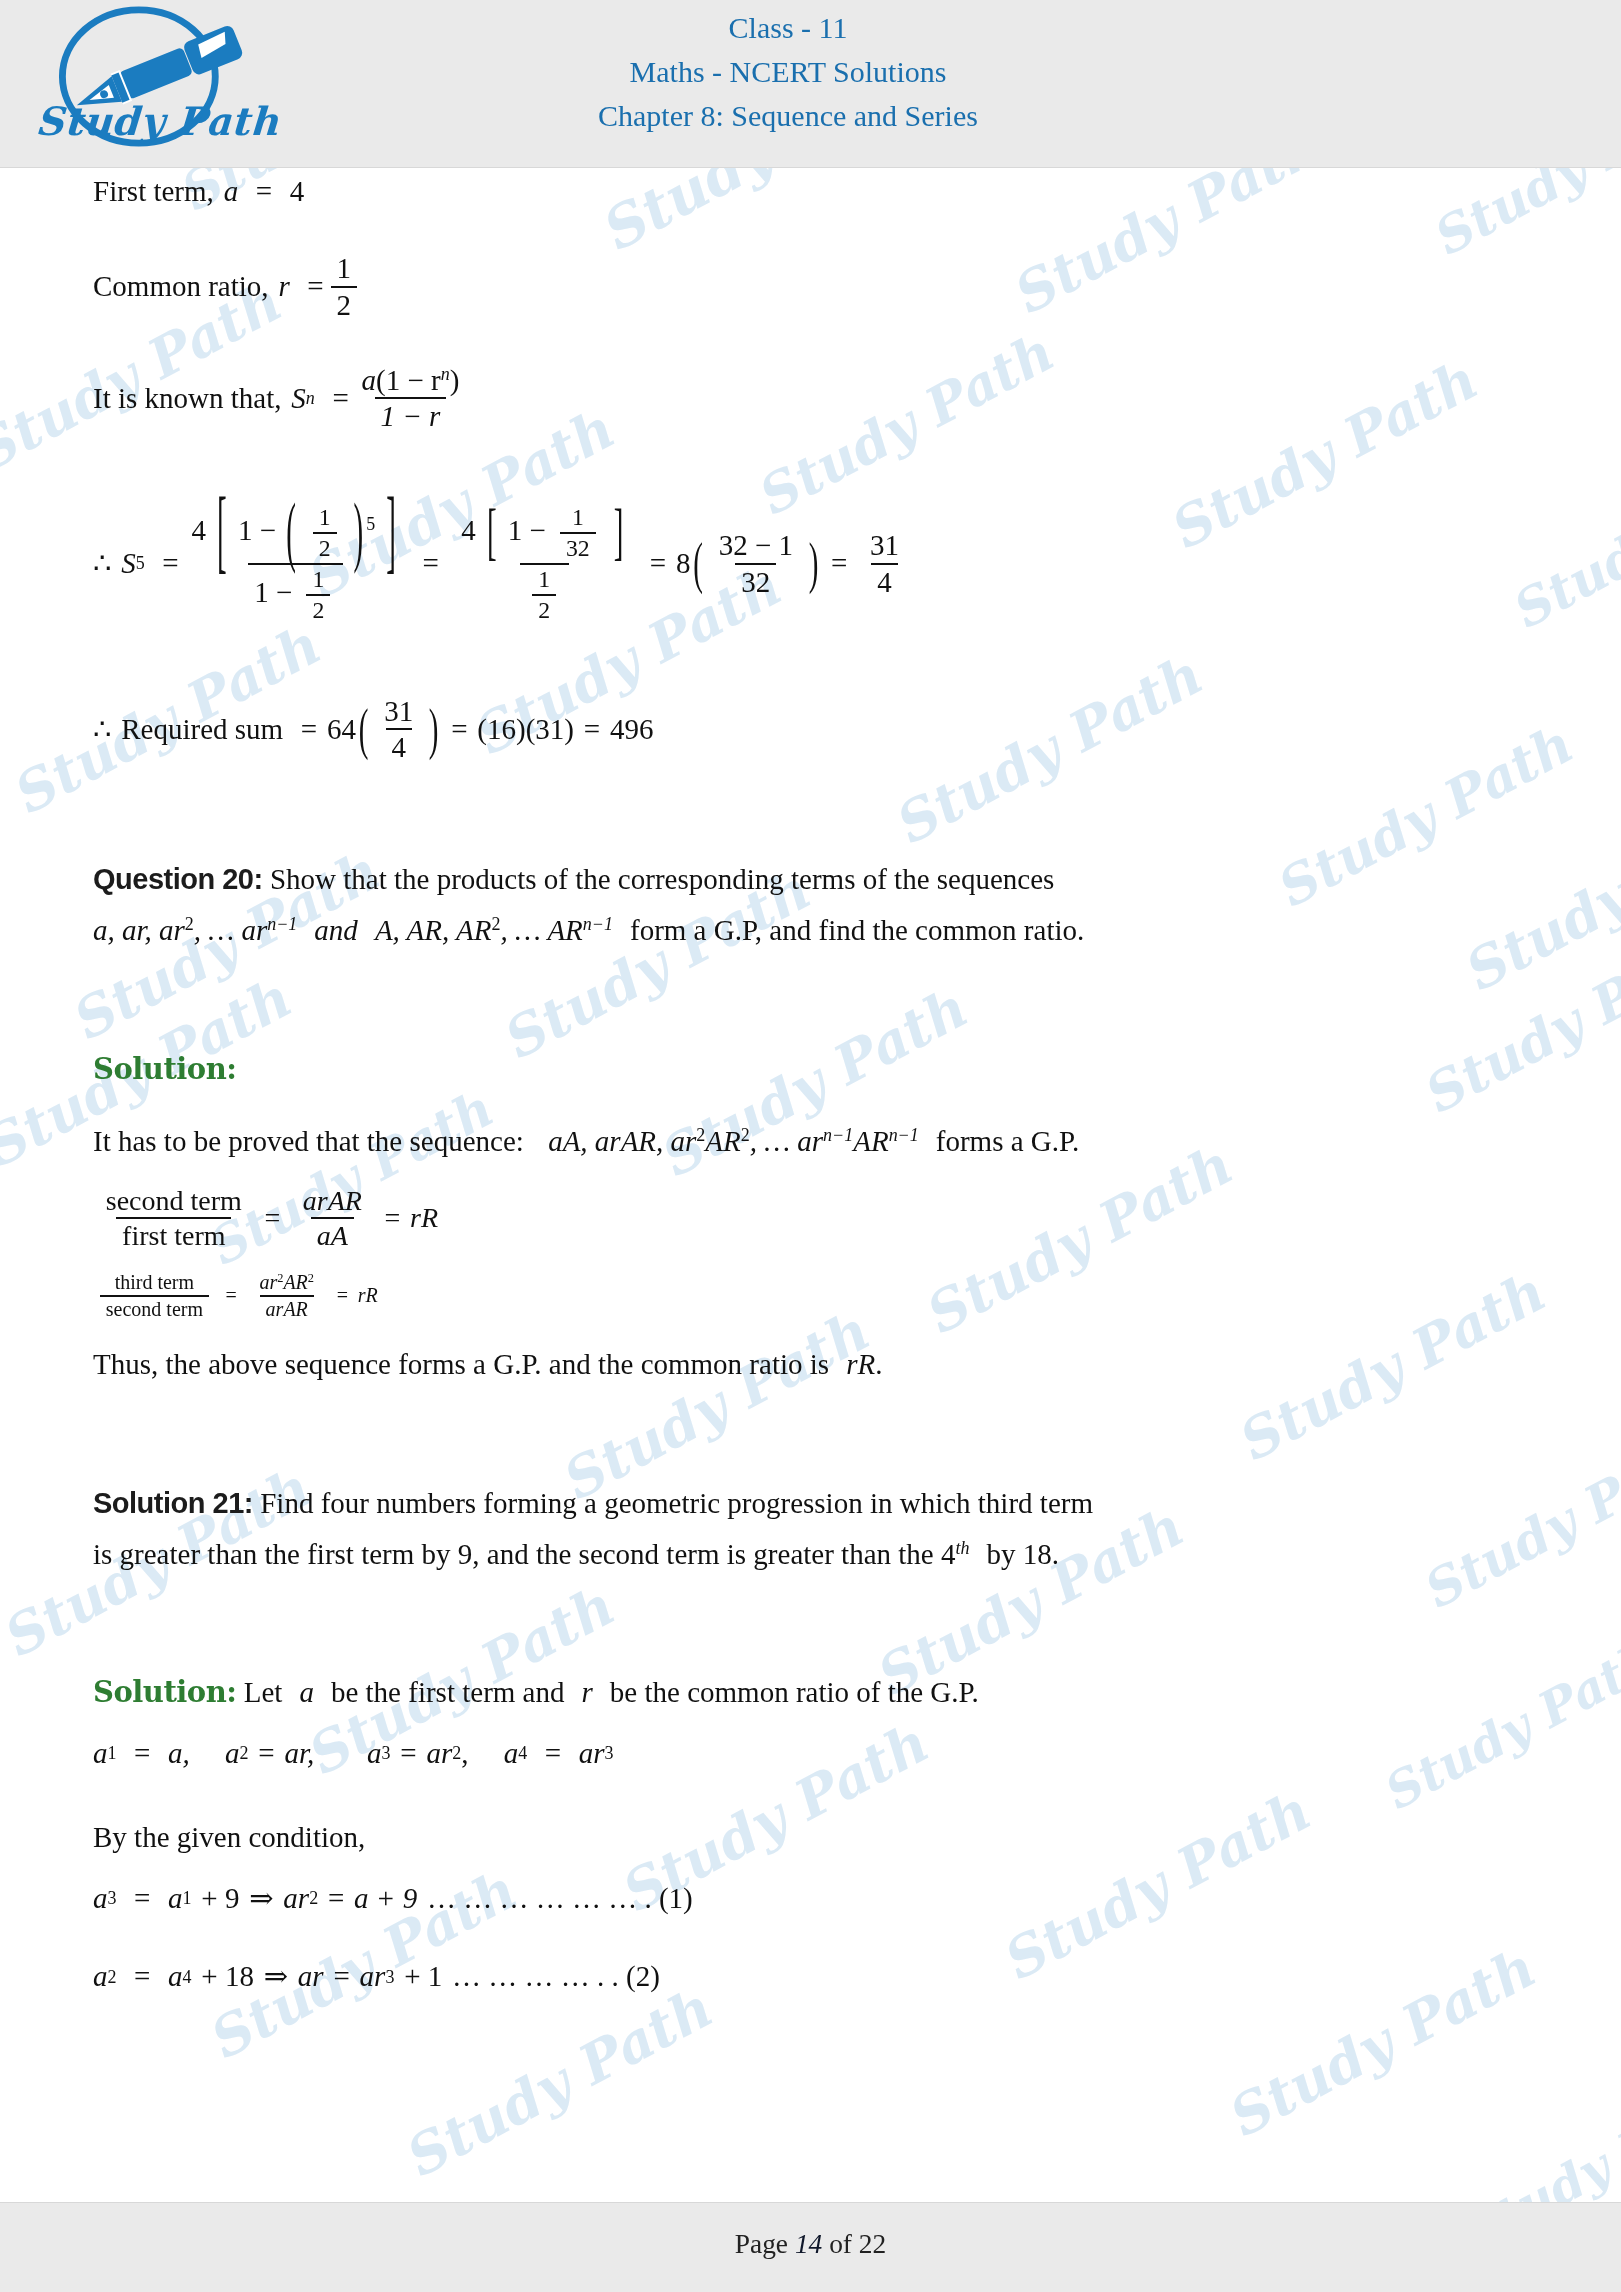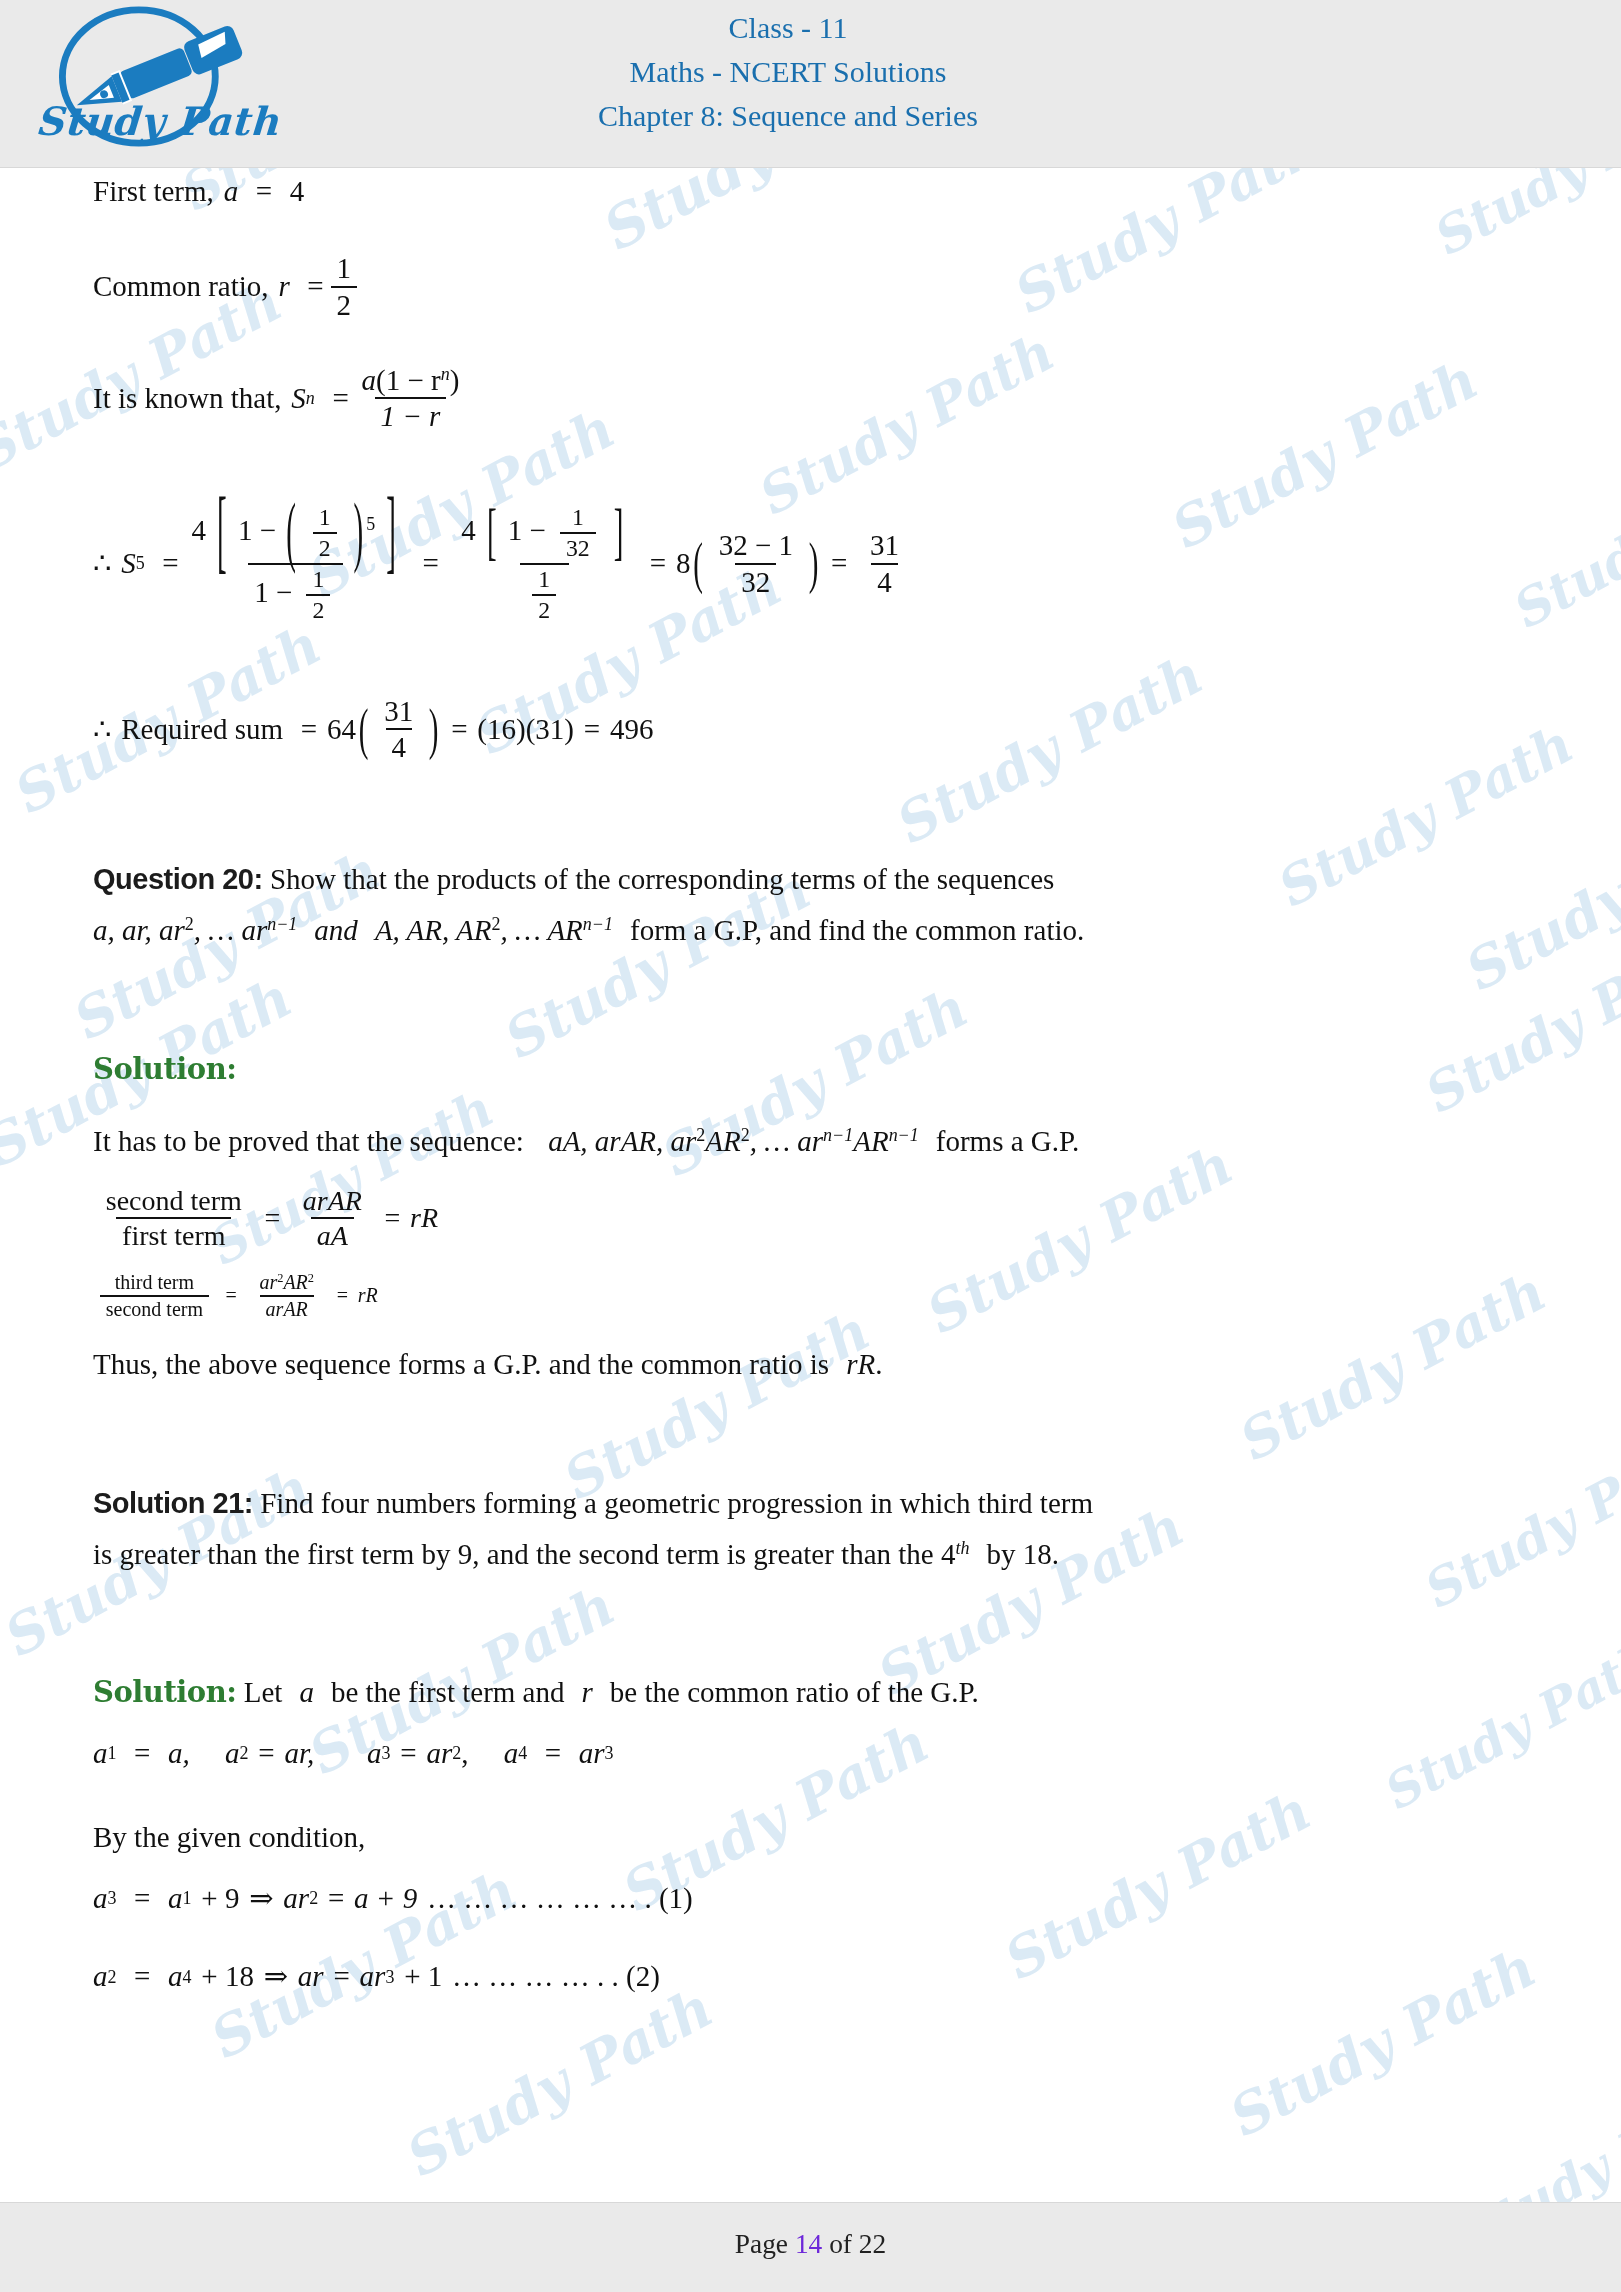--- a/index.html
+++ b/index.html
@@ -43,21 +43,21 @@
   .footer{
     position:absolute;left:0;bottom:0;width:1621px;height:90px;
     background:#eaeaea;border-top:1px solid #d8d8d8;
     z-index:5;
   }
   .footer-text{
     position:absolute;left:0;top:25.5px;width:1621px;text-align:center;
     font-size:27.4px;color:#222;
     font-family:"Liberation Serif","DejaVu Serif",serif;
   }
-  .footer-text .pg{color:#6d28d9;}
+  .footer-text .pg{color:#0f172a;font-style:italic;}
 
   
   .wm-layer{position:absolute;left:0;top:0;width:1621px;height:2293px;z-index:1;pointer-events:none;}
   .wm{
     position:absolute;
     font-family:"DejaVu Serif",serif;
     font-style:italic;font-weight:bold;
     color:#cfe3f2;
     white-space:nowrap;
     opacity:.75;

